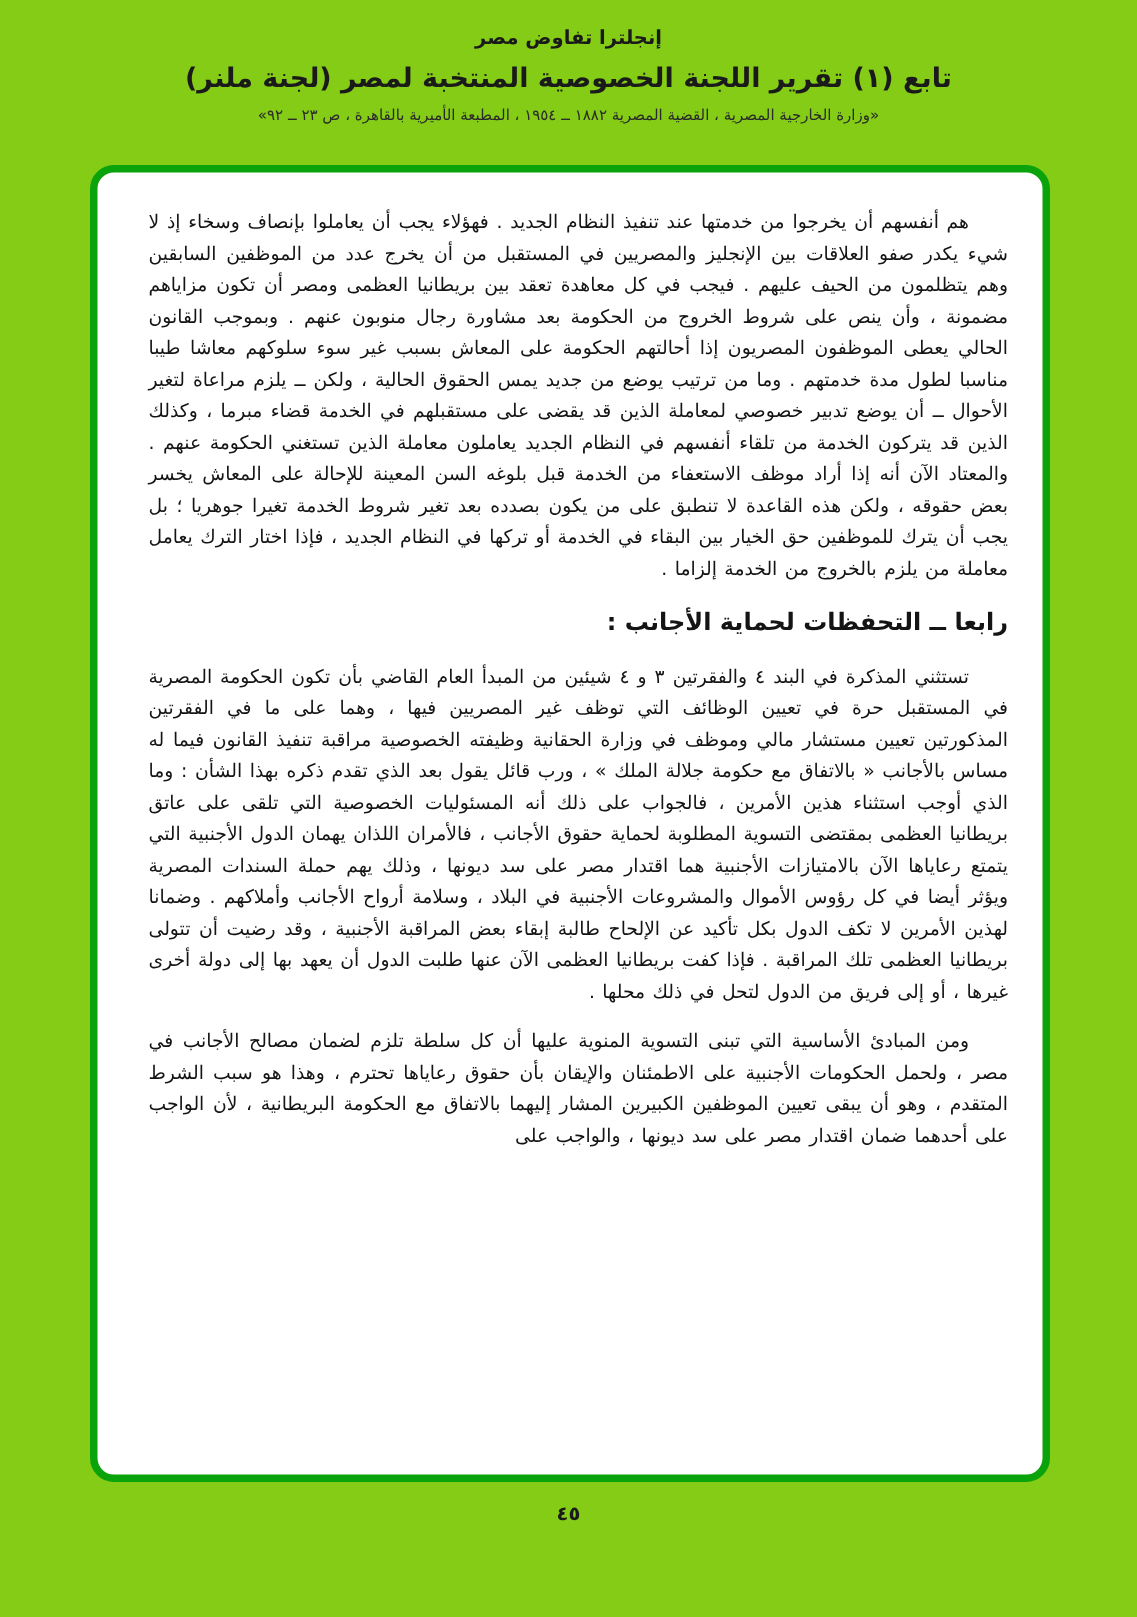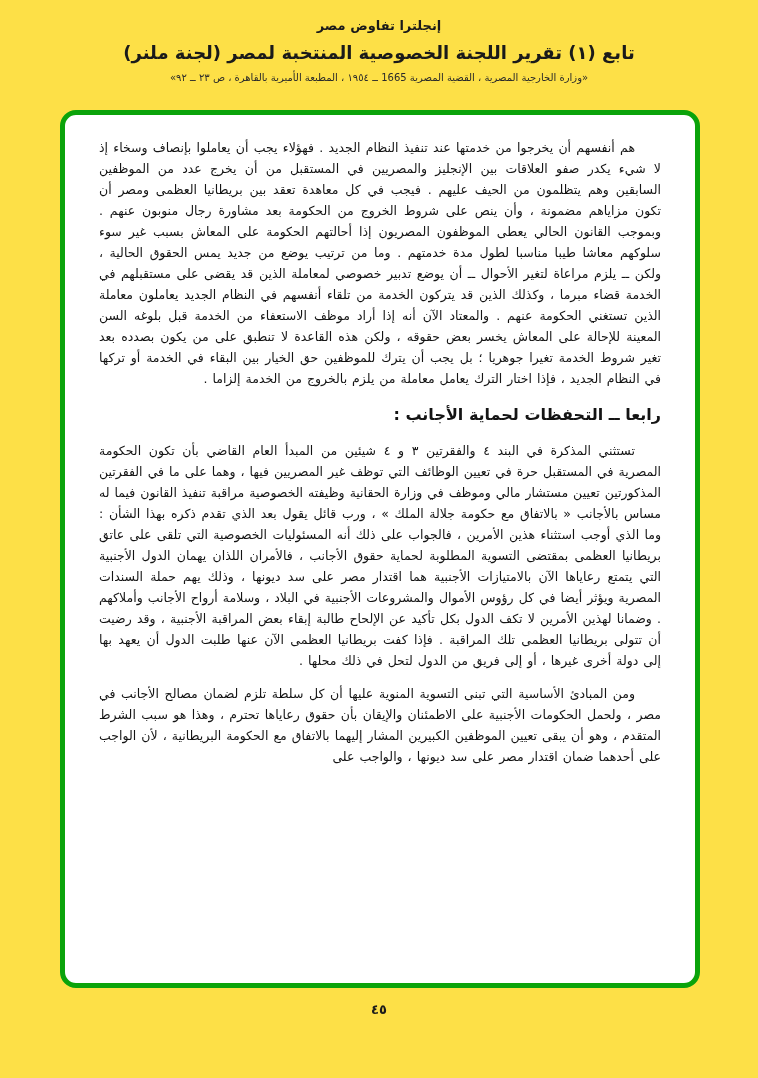--- a/index.html
+++ b/index.html
@@ -10,21 +10,21 @@
   body {
     width: 758px;
     height: 1078px;
     position: relative;
     font-family: "DejaVu Sans", sans-serif;
     color: #111111;
   }
   .page {
     position: absolute;
     inset: 0;
-    background: #fde047;
+    background: #84cc16;
   }
   .header {
     direction: rtl;
     text-align: center;
     padding-top: 18px;
   }
   .header .line1 {
     font-size: 13px;
     font-weight: bold;
     color: #1a1a1a;
@@ -43,21 +43,21 @@
   }
   .frame {
     position: absolute;
     left: 60px;
     top: 110px;
     width: 640px;
     height: 878px;
     box-sizing: border-box;
     border: 5px solid #0ba30b;
     border-radius: 16px;
-    padding: 22px 34px 18px 34px;
+    padding: 22px 23px 18px 34px;
     direction: rtl;
     overflow: hidden;
     background: #ffffff;
   }
   .frame p {
     margin: 0 0 12px 0;
     text-align: justify;
     text-indent: 26px;
     font-size: 12.5px;
     line-height: 21px;
@@ -85,21 +85,21 @@
   }
 </style>
 </head>
 <body>
 
 <div class="page">
 
   <div class="header">
     <div class="line1">إنجلترا تفاوض مصر</div>
     <div class="line2">تابع (١) تقرير اللجنة الخصوصية المنتخبة لمصر (لجنة ملنر)</div>
-    <div class="line3">«وزارة الخارجية المصرية ، القضية المصرية 1665 ــ ١٩٥٤ ، المطبعة الأميرية بالقاهرة ، ص ٢٣ ــ ٩٢»</div>
+    <div class="line3">«وزارة الخارجية المصرية ، القضية المصرية ١٨٨٢ ــ ١٩٥٤ ، المطبعة الأميرية بالقاهرة ، ص ٢٣ ــ ٩٢»</div>
   </div>
 
   <div class="frame">
     <p>هم أنفسهم أن يخرجوا من خدمتها عند تنفيذ النظام الجديد . فهؤلاء يجب أن يعاملوا بإنصاف وسخاء إذ لا شيء يكدر صفو العلاقات بين الإنجليز والمصريين في المستقبل من أن يخرج عدد من الموظفين السابقين وهم يتظلمون من الحيف عليهم . فيجب في كل معاهدة تعقد بين بريطانيا العظمى ومصر أن تكون مزاياهم مضمونة ، وأن ينص على شروط الخروج من الحكومة بعد مشاورة رجال منوبون عنهم . وبموجب القانون الحالي يعطى الموظفون المصريون إذا أحالتهم الحكومة على المعاش بسبب غير سوء سلوكهم معاشا طيبا مناسبا لطول مدة خدمتهم . وما من ترتيب يوضع من جديد يمس الحقوق الحالية ، ولكن ــ يلزم مراعاة لتغير الأحوال ــ أن يوضع تدبير خصوصي لمعاملة الذين قد يقضى على مستقبلهم في الخدمة قضاء مبرما ، وكذلك الذين قد يتركون الخدمة من تلقاء أنفسهم في النظام الجديد يعاملون معاملة الذين تستغني الحكومة عنهم . والمعتاد الآن أنه إذا أراد موظف الاستعفاء من الخدمة قبل بلوغه السن المعينة للإحالة على المعاش يخسر بعض حقوقه ، ولكن هذه القاعدة لا تنطبق على من يكون بصدده بعد تغير شروط الخدمة تغيرا جوهريا ؛ بل يجب أن يترك للموظفين حق الخيار بين البقاء في الخدمة أو تركها في النظام الجديد ، فإذا اختار الترك يعامل معاملة من يلزم بالخروج من الخدمة إلزاما .</p>
     <div class="section-heading">رابعا ــ التحفظات لحماية الأجانب :</div>
     <p>تستثني المذكرة في البند ٤ والفقرتين ٣ و ٤ شيئين من المبدأ العام القاضي بأن تكون الحكومة المصرية في المستقبل حرة في تعيين الوظائف التي توظف غير المصريين فيها ، وهما على ما في الفقرتين المذكورتين تعيين مستشار مالي وموظف في وزارة الحقانية وظيفته الخصوصية مراقبة تنفيذ القانون فيما له مساس بالأجانب « بالاتفاق مع حكومة جلالة الملك » ، ورب قائل يقول بعد الذي تقدم ذكره بهذا الشأن : وما الذي أوجب استثناء هذين الأمرين ، فالجواب على ذلك أنه المسئوليات الخصوصية التي تلقى على عاتق بريطانيا العظمى بمقتضى التسوية المطلوبة لحماية حقوق الأجانب ، فالأمران اللذان يهمان الدول الأجنبية التي يتمتع رعاياها الآن بالامتيازات الأجنبية هما اقتدار مصر على سد ديونها ، وذلك يهم حملة السندات المصرية ويؤثر أيضا في كل رؤوس الأموال والمشروعات الأجنبية في البلاد ، وسلامة أرواح الأجانب وأملاكهم . وضمانا لهذين الأمرين لا تكف الدول بكل تأكيد عن الإلحاح طالبة إبقاء بعض المراقبة الأجنبية ، وقد رضيت أن تتولى بريطانيا العظمى تلك المراقبة . فإذا كفت بريطانيا العظمى الآن عنها طلبت الدول أن يعهد بها إلى دولة أخرى غيرها ، أو إلى فريق من الدول لتحل في ذلك محلها .</p>
     <p>ومن المبادئ الأساسية التي تبنى التسوية المنوية عليها أن كل سلطة تلزم لضمان مصالح الأجانب في مصر ، ولحمل الحكومات الأجنبية على الاطمئنان والإيقان بأن حقوق رعاياها تحترم ، وهذا هو سبب الشرط المتقدم ، وهو أن يبقى تعيين الموظفين الكبيرين المشار إليهما بالاتفاق مع الحكومة البريطانية ، لأن الواجب على أحدهما ضمان اقتدار مصر على سد ديونها ، والواجب على</p>
   </div>
 
   <div class="page-number">٤٥</div>

